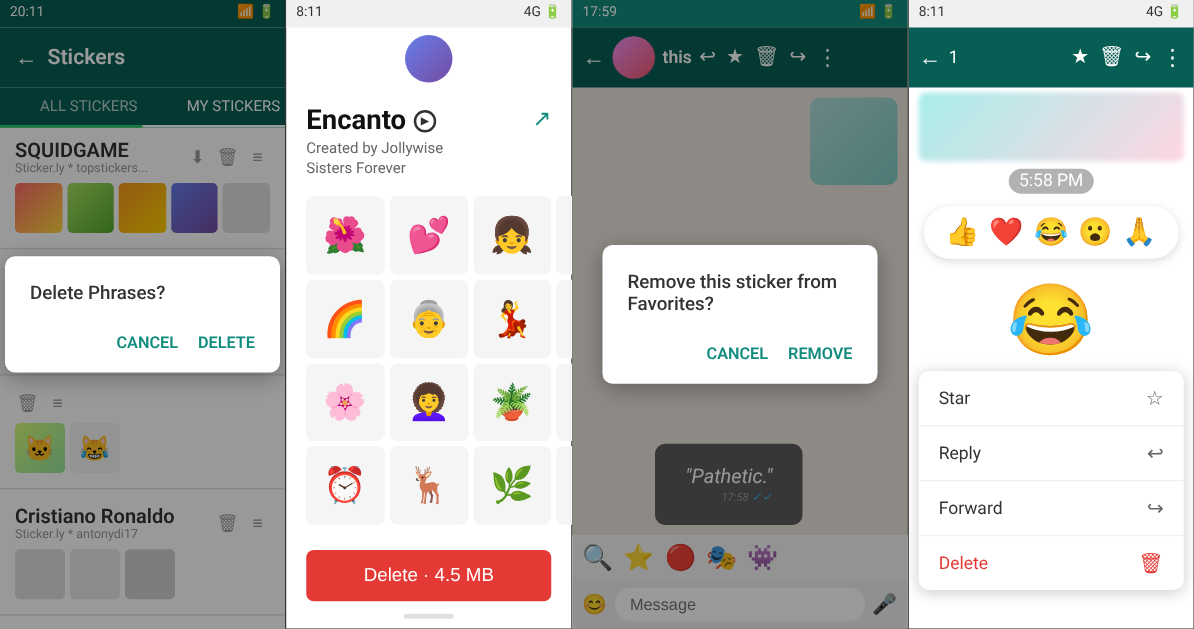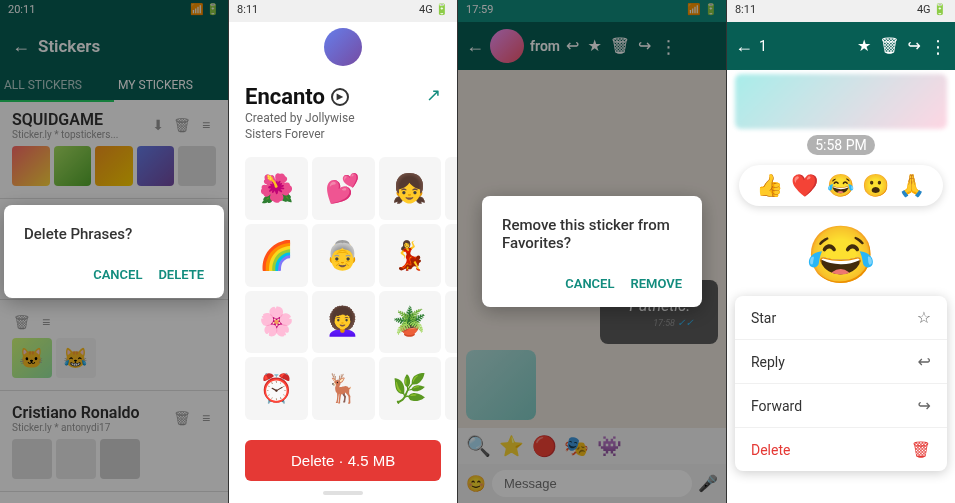--- a/index.html
+++ b/index.html
@@ -50,21 +50,21 @@
       flex: 1;
     }
 
     .tabs-row {
       display: flex;
       background: #075e54;
       border-bottom: 2px solid #25d366;
     }
     .tab-item {
       flex: 1;
-      text-align: left;
+      text-align: right;
       padding: 8px 4px;
       font-size: 12px;
       color: rgba(255,255,255,0.7);
       cursor: pointer;
     }
     .tab-item.active {
       color: white;
       border-bottom: 2px solid white;
       margin-bottom: -2px;
     }
@@ -279,21 +279,21 @@
       display: flex;
       gap: 8px;
       color: white;
       font-size: 16px;
     }
 
     .chat-messages {
       flex: 1;
       padding: 8px;
       display: flex;
-      flex-direction: column;
+      flex-direction: row;
       gap: 6px;
       overflow-y: auto;
     }
     .msg-time {
       font-size: 9px;
       color: #999;
       text-align: right;
       margin-top: 2px;
     }
     .pathetic-card {
@@ -597,21 +597,21 @@
 <div class="panel3">
   <div class="status-bar teal">
     <span>17:59</span>
     <span>📶 🔋</span>
   </div>
 
   <div class="chat-header">
     <span class="back-arrow">←</span>
     <div class="p3-avatar"></div>
     <div>
-      <div class="chat-name">from</div>
+      <div class="chat-name">this</div>
     </div>
     <div class="chat-actions">
       <span>↩</span>
       <span>★</span>
       <span>🗑</span>
       <span>↪</span>
       <span class="menu-dots">⋮</span>
     </div>
   </div>
 

